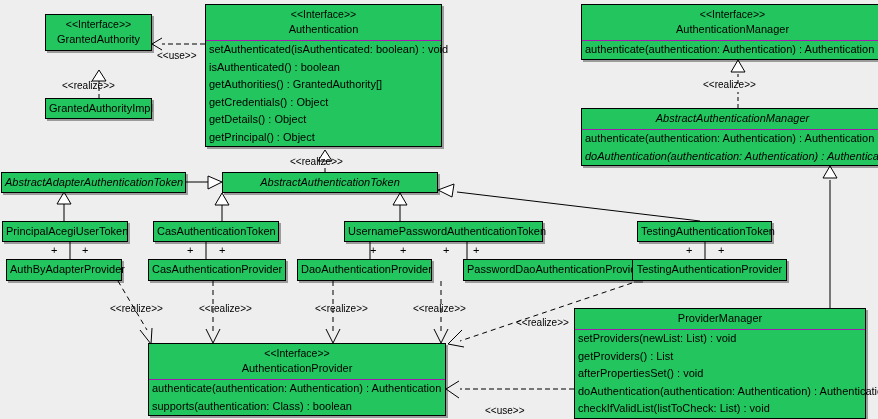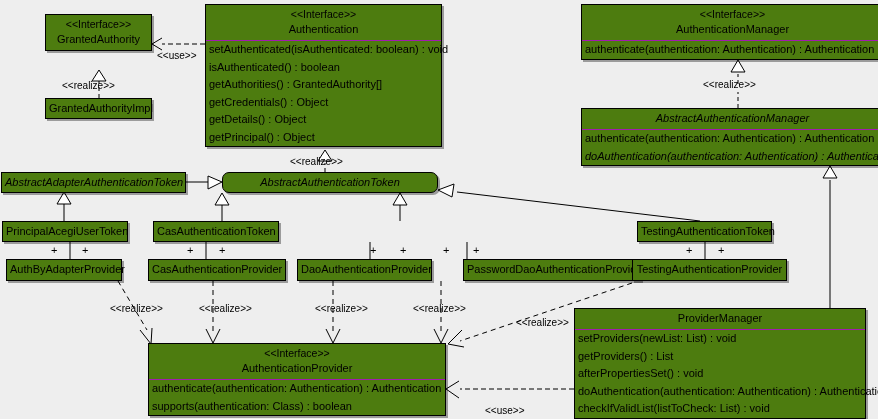--- a/index.html
+++ b/index.html
@@ -10,21 +10,21 @@
     position: relative;
     width: 878px;
     height: 419px;
     background: #eeeeee;
     font-family: "Liberation Sans", sans-serif;
     overflow: hidden;
   }
   
   .umlbox {
     position: absolute;
-    background: #4d7c0f;
+    background: #22c55e;
     border: 1px solid #000000;
     box-sizing: border-box;
     box-shadow: 2px 2px 0 rgba(0,0,0,0.35);
     z-index: 5;
   }
   .hdr {
     padding: 2px 4px 3px 4px;
     text-align: center;
     font-size: 11px;
     line-height: 15px;
@@ -178,32 +178,35 @@
     <div class="compartment">
       <div class="member">authenticate(authentication: Authentication) : Authentication</div>
       <div class="member italic">doAuthentication(authentication: Authentication) : Authentication</div>
     </div>
   </div>
 
   <div class="umlbox" style="left:1px; top:172px; width:185px; height:21px;">
     <div class="single italic">AbstractAdapterAuthenticationToken</div>
   </div>
 
-  <div class="umlbox" style="left:222px; top:172px; width:216px; height:21px;border-radius:7px;">
+  <div class="umlbox" style="left:222px; top:172px; width:216px; height:21px;">
     <div class="single italic">AbstractAuthenticationToken</div>
   </div>
 
   <div class="umlbox" style="left:2px; top:221px; width:126px; height:21px;">
     <div class="single">PrincipalAcegiUserToken</div>
   </div>
 
   <div class="umlbox" style="left:153px; top:221px; width:126px; height:21px;">
     <div class="single">CasAuthenticationToken</div>
   </div>
 
+  <div class="umlbox" style="left:344px; top:221px; width:199px; height:21px;">
+    <div class="single">UsernamePasswordAuthenticationToken</div>
+  </div>
 
   <div class="umlbox" style="left:637px; top:221px; width:135px; height:21px;">
     <div class="single">TestingAuthenticationToken</div>
   </div>
 
   <div class="umlbox" style="left:6px; top:259px; width:116px; height:22px;">
     <div class="single">AuthByAdapterProvider</div>
   </div>
 
   <div class="umlbox" style="left:148px; top:259px; width:138px; height:22px;">

